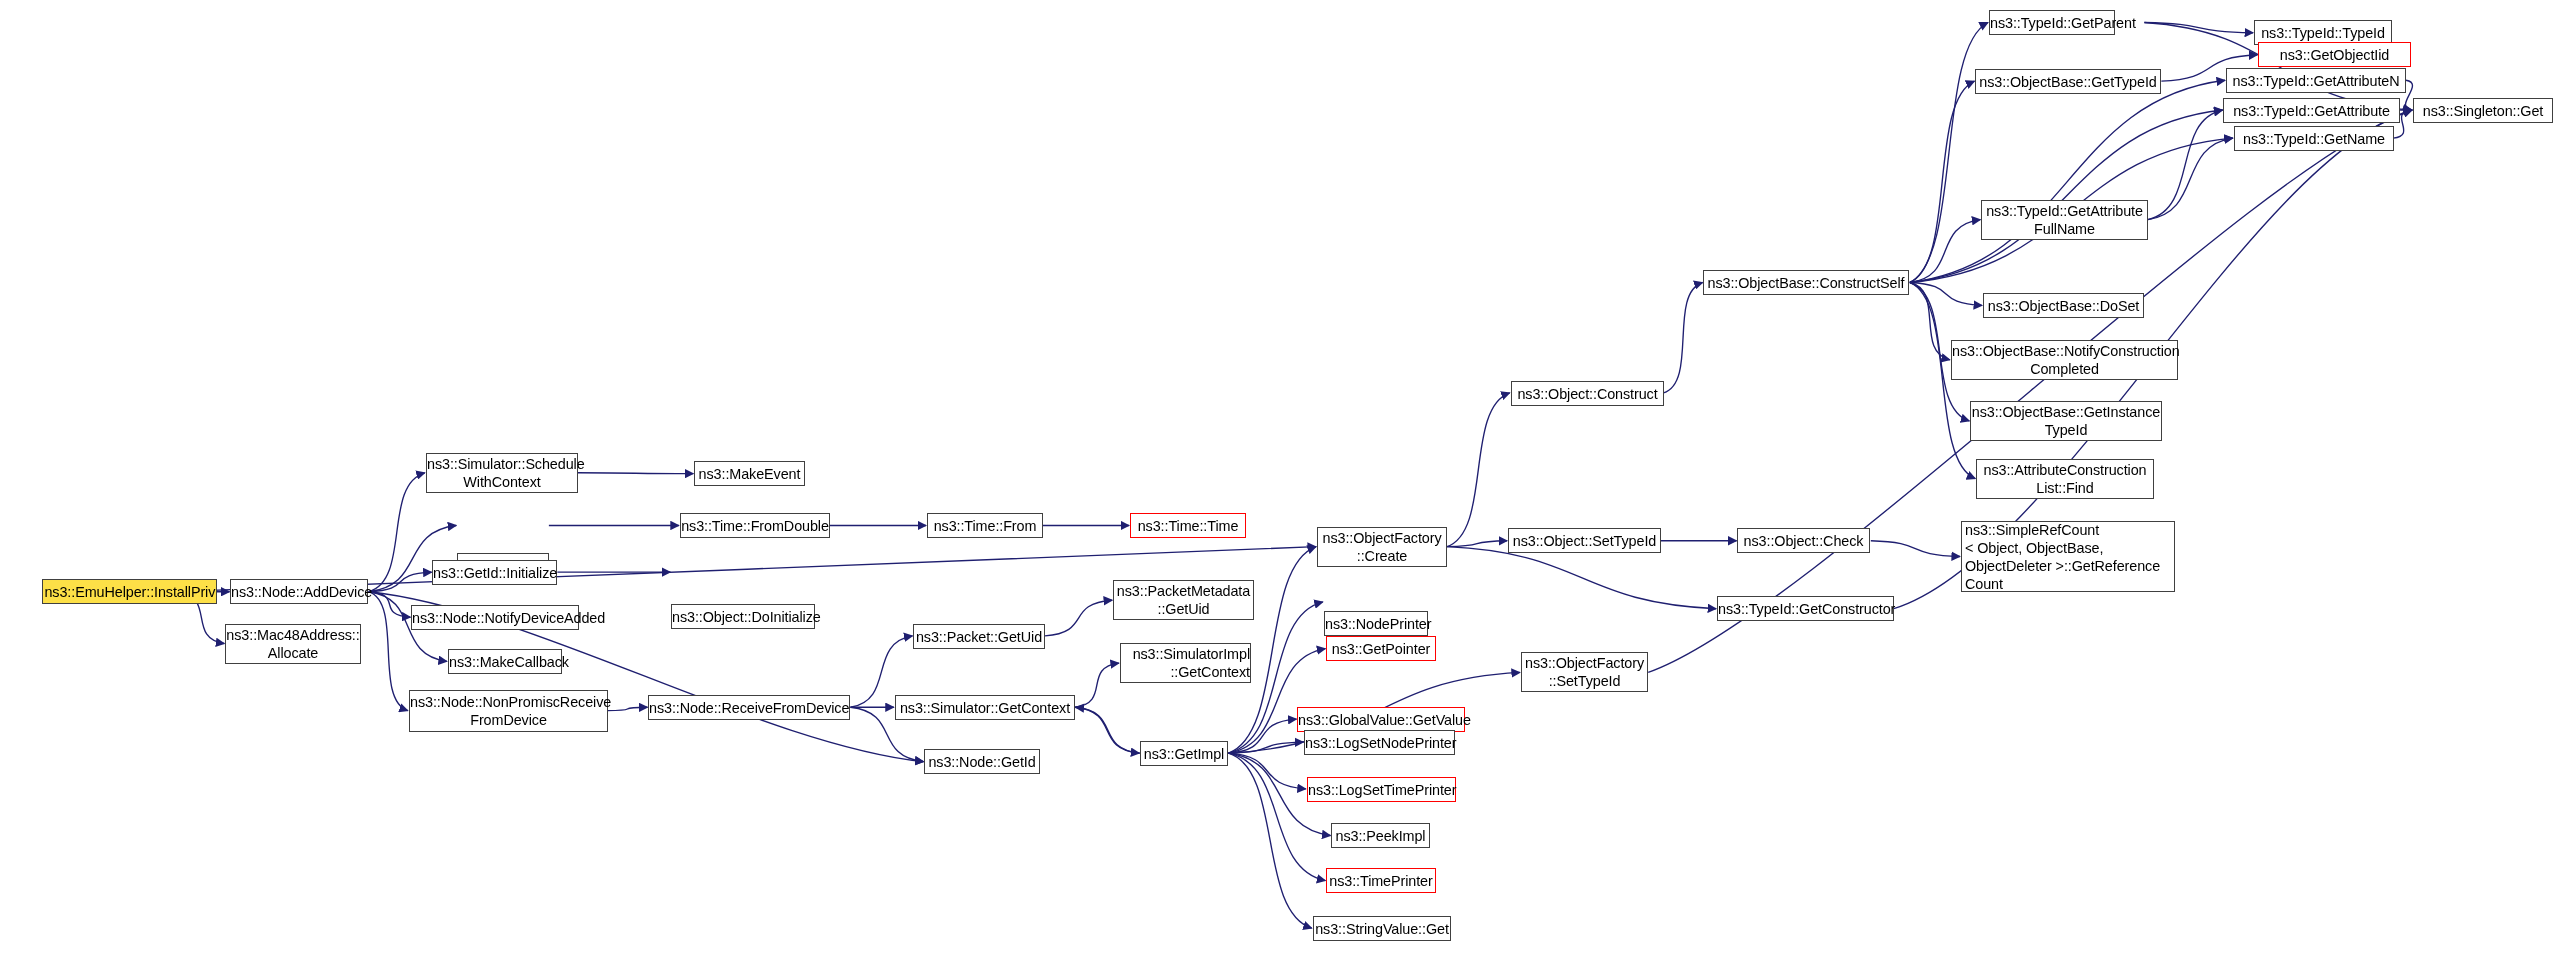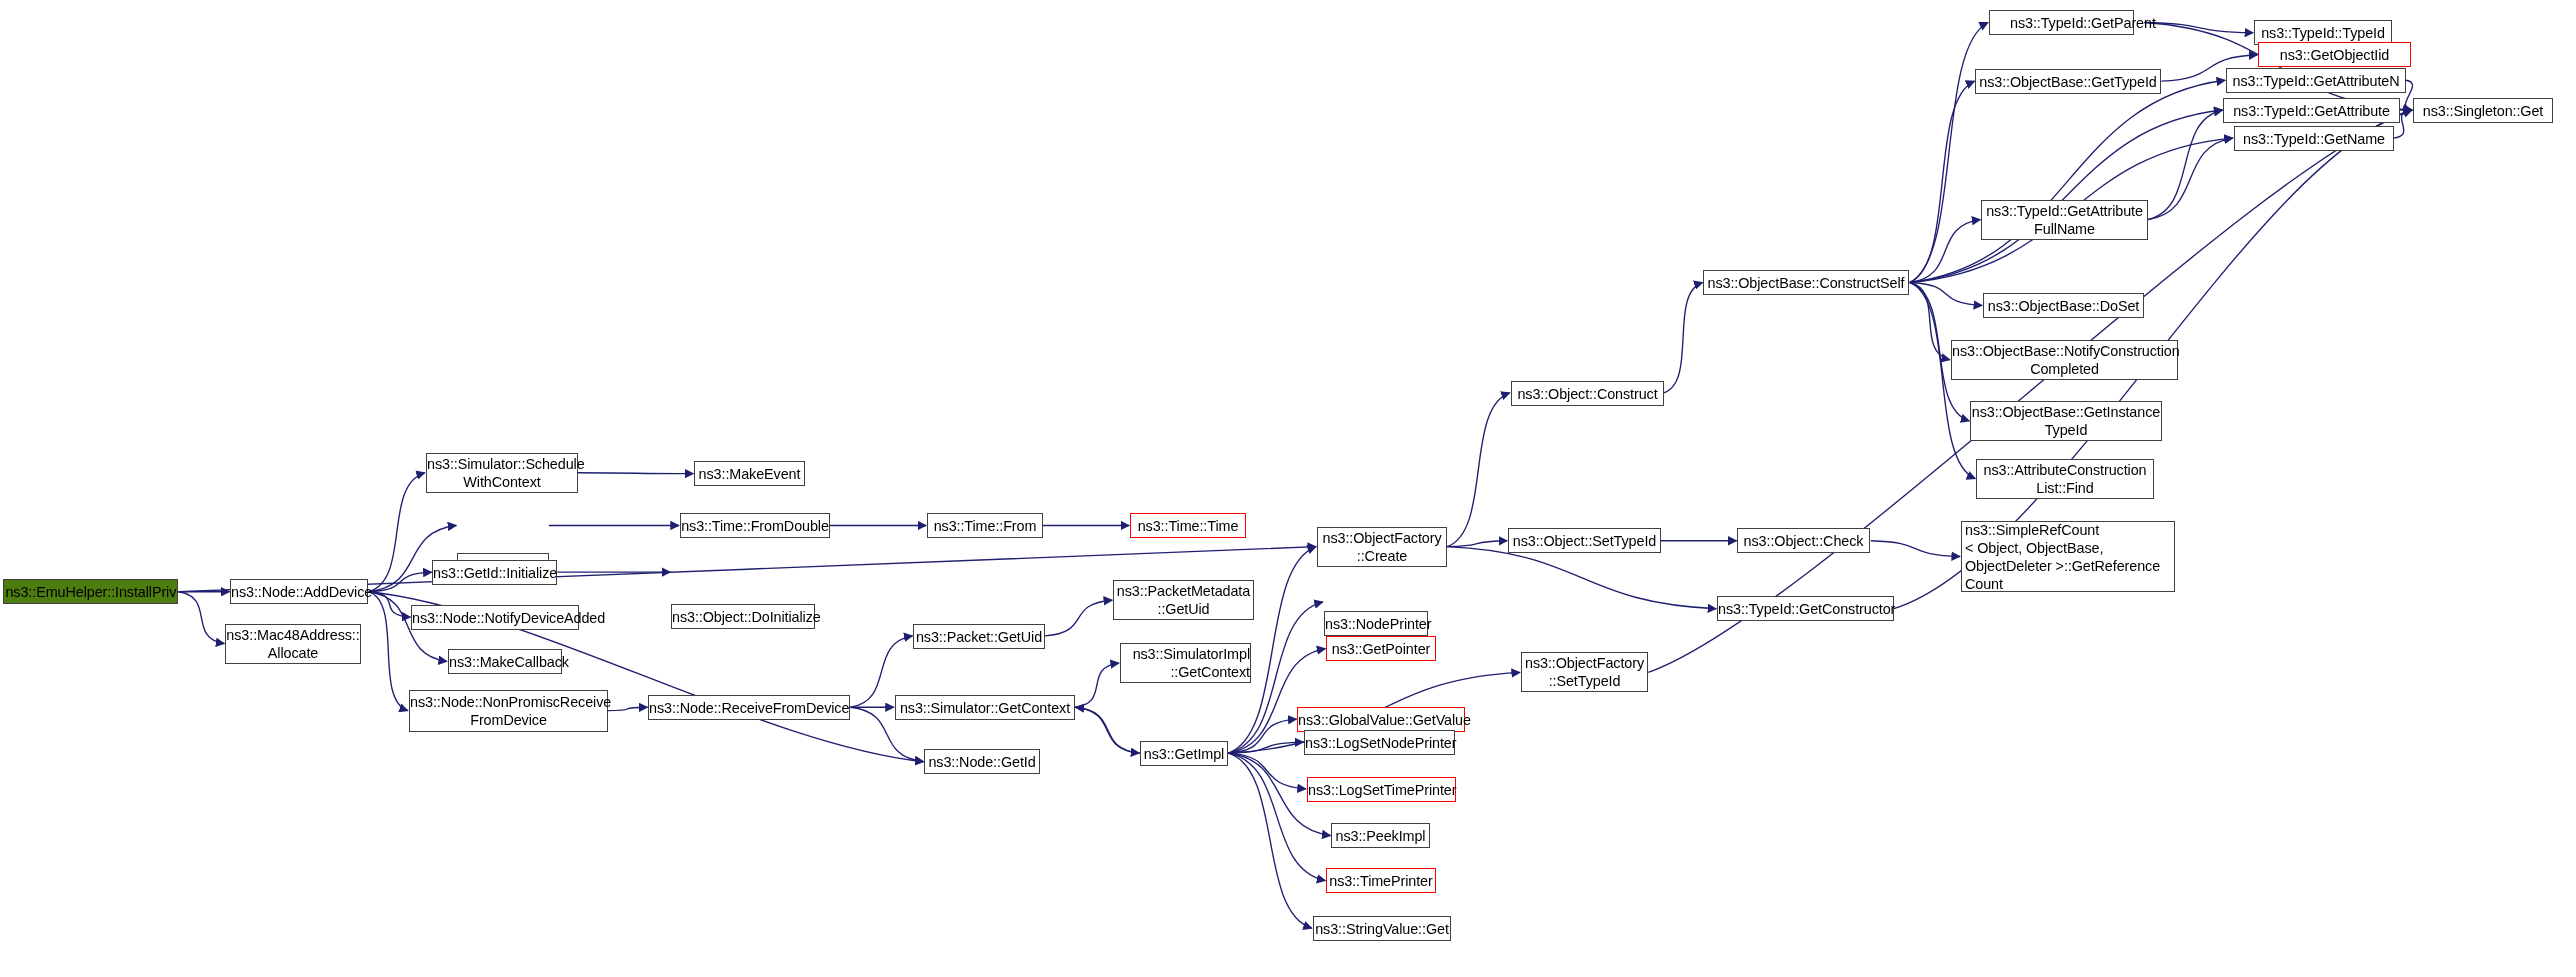--- a/index.html
+++ b/index.html
@@ -13,21 +13,21 @@
     text-align:center;
     background:#ffffff;
     border:0.8px solid #404040;
     color:#000000;
     font-size:14.4px;
     line-height:18px;
     white-space:pre-line;
     letter-spacing:-0.1px;
   }
   .node.red{border:0.8px solid #ff0000;}
-  .node.current{background:#4d7c0f;border:0.8px solid #404040;}
+  .node.current{background:#fde047;border:0.8px solid #404040;margin-left:39px;}
   .node.leftal{justify-content:flex-start;text-align:left;padding-left:3px;}
   .node span{display:block;width:100%;}
 </style>
 </head>
 <body>
 
 <div id="canvas">
   <svg id="edges" xmlns="http://www.w3.org/2000/svg" viewBox="0 0 3032 1150" width="2576" height="977">
     <defs>
       <marker id="arrow" viewBox="0 0 10 10" refX="9" refY="5" markerWidth="7" markerHeight="7" orient="auto-start-reverse">
@@ -133,21 +133,21 @@
       <div class="node" style="left: 1331px; top: 823px; width: 99px; height: 25px;"><span>ns3::PeekImpl</span></div>
       <div class="node red" style="left: 1326px; top: 868px; width: 110px; height: 25px;"><span>ns3::TimePrinter</span></div>
       <div class="node" style="left: 1313px; top: 916px; width: 138px; height: 25px;"><span>ns3::StringValue::Get</span></div>
       <div class="node" style="left: 1511px; top: 381px; width: 153px; height: 25px;"><span>ns3::Object::Construct</span></div>
       <div class="node" style="left: 1508px; top: 528px; width: 153px; height: 25px; align-items: center;"><span>ns3::Object::SetTypeId</span></div>
       <div class="node" style="left: 1521px; top: 652px; width: 127px; height: 40px;"><span>ns3::ObjectFactory
 ::SetTypeId</span></div>
       <div class="node" style="left: 1737px; top: 528px; width: 133px; height: 25px;"><span>ns3::Object::Check</span></div>
       <div class="node" style="left: 1717px; top: 596px; width: 177px; height: 25px;"><span>ns3::TypeId::GetConstructor</span></div>
       <div class="node" style="left: 1703px; top: 270px; width: 206px; height: 25px;"><span>ns3::ObjectBase::ConstructSelf</span></div>
-      <div class="node" style="left: 1989px; top: 10.2px; width: 145px; height: 25px; padding-left: 20px;"><span>ns3::TypeId::GetParent</span></div>
+      <div class="node" style="left: 1989px; top: 10.2px; width: 126px; height: 25px;"><span>ns3::TypeId::GetParent</span></div>
       <div class="node" style="left: 1975px; top: 69px; width: 186px; height: 25px;"><span>ns3::ObjectBase::GetTypeId</span></div>
       <div class="node" style="left: 1981px; top: 200px; width: 167px; height: 40px;"><span>ns3::TypeId::GetAttribute
 FullName</span></div>
       <div class="node" style="left: 1983px; top: 293px; width: 161px; height: 25px;"><span>ns3::ObjectBase::DoSet</span></div>
       <div class="node" style="left: 1951px; top: 340px; width: 227px; height: 40px;"><span>ns3::ObjectBase::NotifyConstruction
 Completed</span></div>
       <div class="node" style="left: 1970px; top: 401px; width: 192px; height: 40px;"><span>ns3::ObjectBase::GetInstance
 TypeId</span></div>
       <div class="node" style="left: 1976px; top: 459px; width: 178px; height: 40px;"><span>ns3::AttributeConstruction
 List::Find</span></div>

